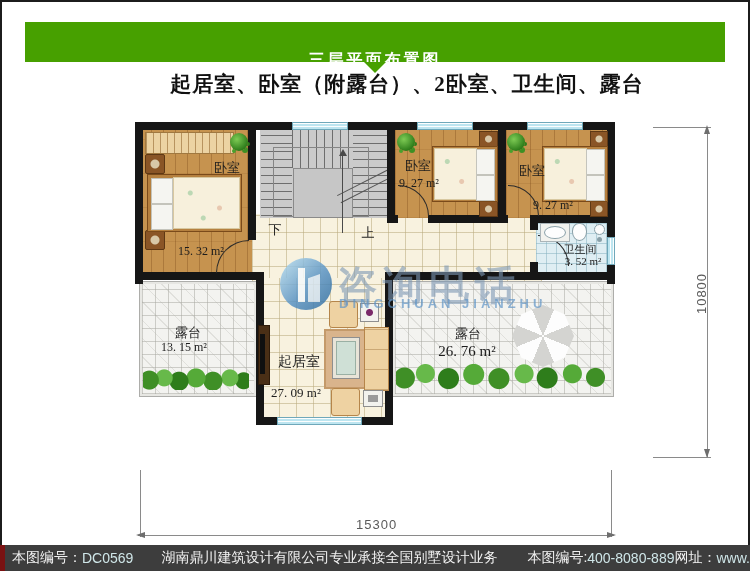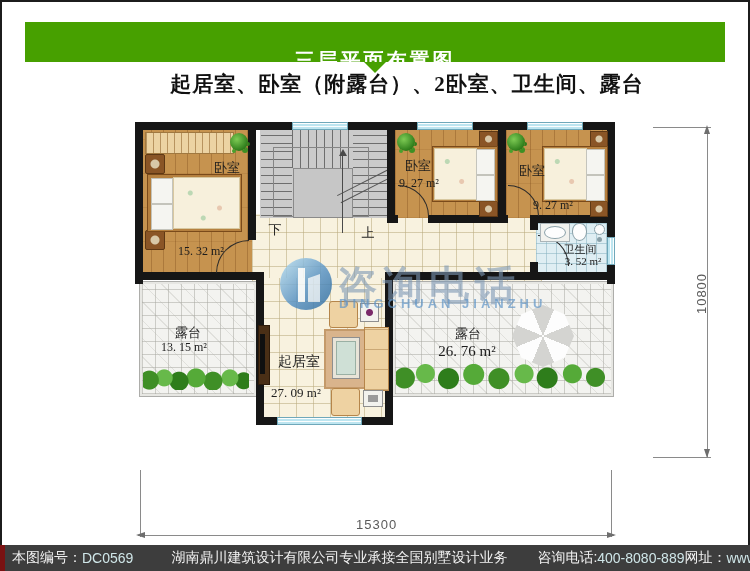--- a/index.html
+++ b/index.html
@@ -3,21 +3,21 @@
 <meta charset="utf-8">
 <style>
   html,body{margin:0;padding:0;background:#fff;}
   #app{position:relative;width:750px;height:571px;background:#fff;overflow:hidden;
        font-family:"Liberation Sans","DejaVu Sans",sans-serif;
        box-shadow:inset 0 0 0 2px #1c1c1c;}
   .abs{position:absolute;}
   
   .hbar{position:absolute;left:25px;top:22px;width:700px;height:40px;background:#47a000;
         display:flex;align-items:center;justify-content:center;}
-  .hbar-title{color:#fff;font-weight:bold;font-size:20px;letter-spacing:3px;
+  .hbar-title{color:#fff;font-weight:bold;font-size:16px;letter-spacing:3px;
         font-family:Liberation Mono, monospace;margin-top:36px;}
   .hbar-tri{position:absolute;left:364px;top:62px;width:0;height:0;
         border-left:11px solid transparent;border-right:11px solid transparent;
         border-top:11px solid #47a000;}
   .subtitle{position:absolute;left:0;top:70px;width:750px;text-align:center;
         font-family:"Liberation Serif","DejaVu Serif",serif;font-weight:600;
         font-size:21px;color:#111;letter-spacing:1px;margin-left:32px;}
   
   .floor-wood{position:absolute;background:#c6934f;
       background-image:repeating-linear-gradient(90deg,rgba(110,60,15,.30) 0 1px,transparent 1px 12px),
@@ -216,20 +216,20 @@
   <div class="dim-line" style="left:653px;top:457px;width:58px;height:1px;"></div>
   <div class="dim-line" style="left:707px;top:127px;width:1px;height:331px;"></div>
   <div class="abs" style="left:704px;top:125px;width:0;height:0;border-left:3.5px solid transparent;border-right:3.5px solid transparent;border-bottom:9px solid #6e6e6e;"></div>
   <div class="abs" style="left:704px;top:449px;width:0;height:0;border-left:3.5px solid transparent;border-right:3.5px solid transparent;border-top:9px solid #6e6e6e;"></div>
   <div class="dim-lbl" style="left:681px;top:286px;transform:rotate(-90deg);transform-origin:center;">10800</div>
 
   <div class="footer">
     <div class="red"></div>
     <span style="margin-left:12px;">本图编号：</span>
     <span class="f-val">DC0569</span>
-    <span style="margin-left:38px;">湖南鼎川建筑设计有限公司专业承接全国别墅设计业务</span>
-    <span style="margin-left:30px;">咨询电话:</span>
+    <span style="margin-left:28px;">湖南鼎川建筑设计有限公司专业承接全国别墅设计业务</span>
+    <span style="margin-left:30px;">本图编号:</span>
     <span class="f-val">400-8080-889</span>
     <span style="">网址：</span>
     <span class="f-val">www.bstzcs.com</span>
   </div>
 
 </div>
 
 </body></html>

